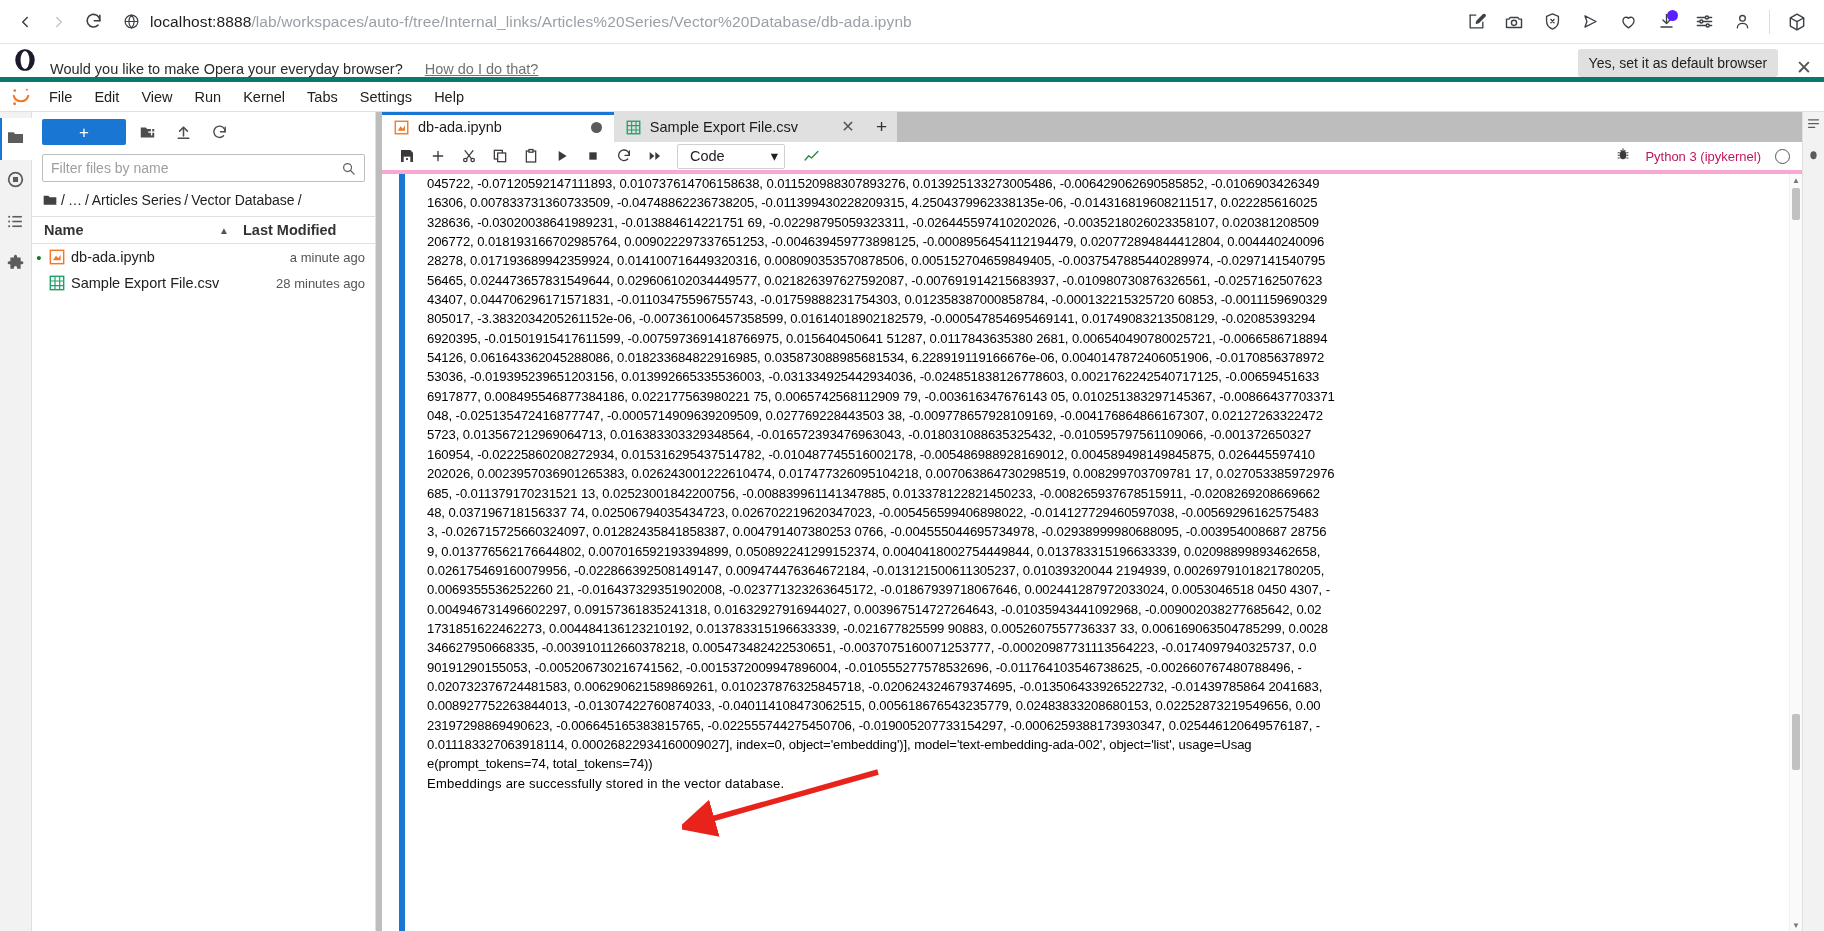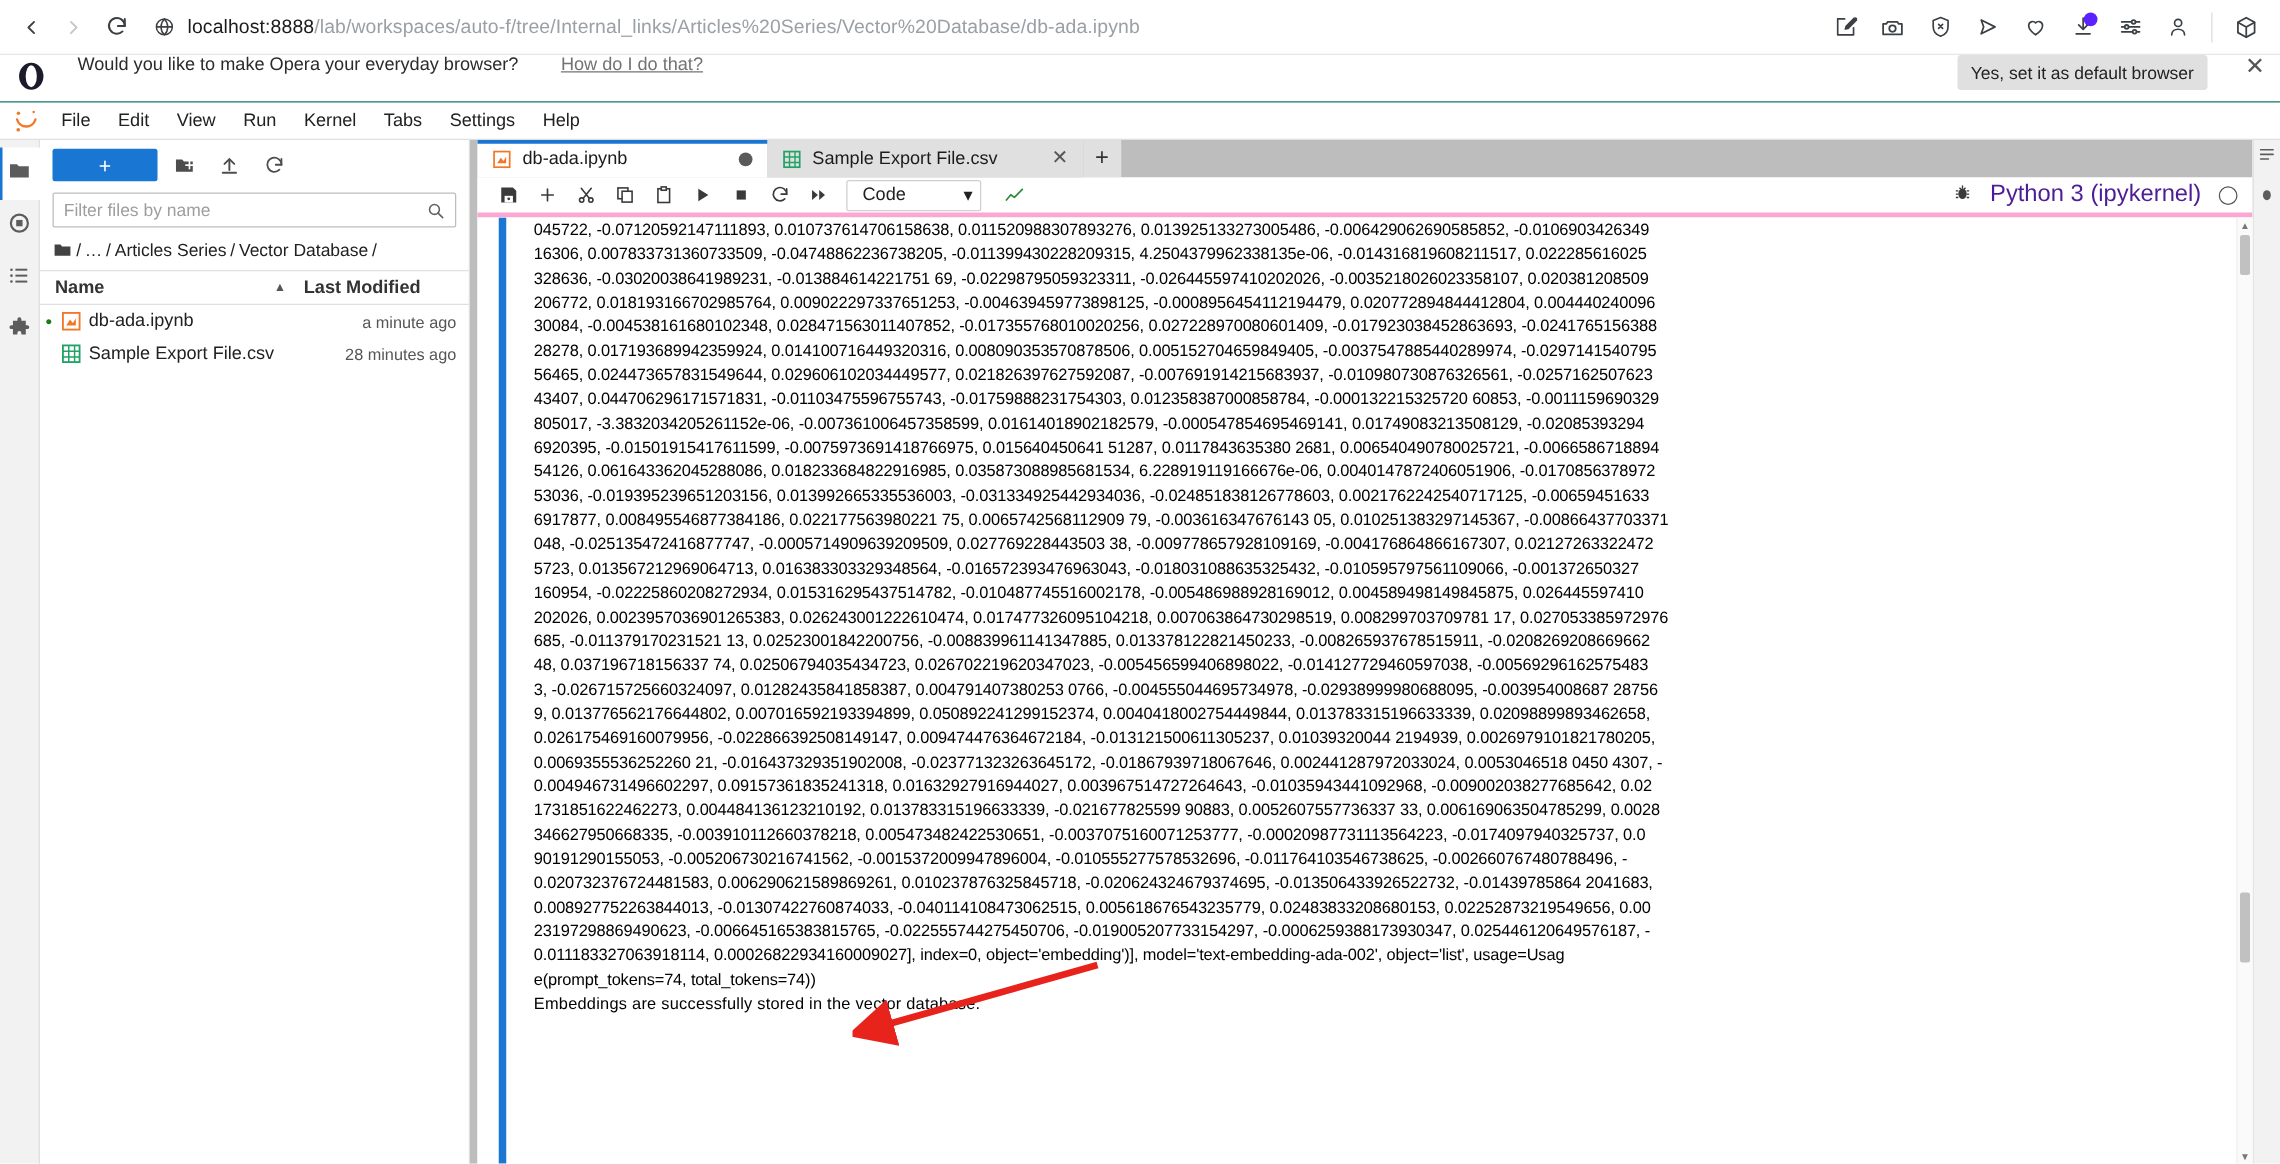--- a/index.html
+++ b/index.html
@@ -67,26 +67,25 @@
     background: #5b21ff;
   }
   .divider-v {
     width: 1px; height: 24px; background: #dcdcdc; margin: 0 8px;
   }
 
   
   .opera-bar {
     height: 38px;
     background: #ffffff;
-    border-bottom: 1px solid #0f766e;
-    display: flex;
-    align-items: flex-start;
+    border-bottom: 5px solid #0f766e;
+    display: flex;
+    align-items: flex-end;
     padding: 0 10px 0 8px;
     position: relative;
-    gap: 12px;
   }
   .opera-logo {
     width: 34px; height: 34px;
     display: flex; align-items: center; justify-content: center;
     flex: none;
   }
   .opera-logo svg { display: block; }
   .opera-msg {
     font-size: 14.5px;
     color: #2b2b2b;
@@ -345,21 +344,21 @@
     margin-left: 6px;
     gap: 18px;
   }
   .nb-tb-right {
     margin-left: auto;
     display: flex;
     align-items: center;
     gap: 14px;
     padding-right: 6px;
   }
-  .kernel-name { font-size: 19px; color: #4c1d95; }
+  .kernel-name { font-size: 13px; color: #be185d; }
   .kernel-idle {
     width: 15px; height: 15px;
     border: 1.6px solid #555;
     border-radius: 50%;
   }
 
   
   .nb-scroll {
     flex: 1;
     position: relative;
@@ -792,21 +791,20 @@
     </div>
 
     <div class="nb-scroll">
       <div class="nb-cell">
         <div class="cell-bar"></div>
         <div class="cell-output" id="output-area">
             <div class="out-line">045722, -0.07120592147111893, 0.010737614706158638, 0.011520988307893276, 0.013925133273005486, -0.006429062690585852, -0.0106903426349</div>
             <div class="out-line">16306, 0.007833731360733509, -0.04748862236738205, -0.011399430228209315, 4.2504379962338135e-06, -0.014316819608211517, 0.022285616025</div>
             <div class="out-line">328636, -0.03020038641989231, -0.013884614221751 69, -0.02298795059323311, -0.026445597410202026, -0.0035218026023358107, 0.020381208509</div>
             <div class="out-line">206772, 0.018193166702985764, 0.009022297337651253, -0.004639459773898125, -0.0008956454112194479, 0.020772894844412804, 0.004440240096</div>
-            <div class="out-line">30084, -0.004538161680102348, 0.028471563011407852, -0.017355768010020256, 0.027228970080601409, -0.017923038452863693, -0.0241765156388</div>
             <div class="out-line">28278, 0.017193689942359924, 0.014100716449320316, 0.008090353570878506, 0.005152704659849405, -0.0037547885440289974, -0.0297141540795</div>
             <div class="out-line">56465, 0.024473657831549644, 0.029606102034449577, 0.021826397627592087, -0.007691914215683937, -0.010980730876326561, -0.0257162507623</div>
             <div class="out-line">43407, 0.044706296171571831, -0.01103475596755743, -0.01759888231754303, 0.012358387000858784, -0.000132215325720 60853, -0.0011159690329</div>
             <div class="out-line">805017, -3.3832034205261152e-06, -0.007361006457358599, 0.01614018902182579, -0.000547854695469141, 0.01749083213508129, -0.02085393294</div>
             <div class="out-line">6920395, -0.01501915417611599, -0.0075973691418766975, 0.015640450641 51287, 0.0117843635380 2681, 0.006540490780025721, -0.0066586718894</div>
             <div class="out-line">54126, 0.061643362045288086, 0.018233684822916985, 0.035873088985681534, 6.228919119166676e-06, 0.0040147872406051906, -0.0170856378972</div>
             <div class="out-line">53036, -0.019395239651203156, 0.013992665335536003, -0.031334925442934036, -0.024851838126778603, 0.0021762242540717125, -0.00659451633</div>
             <div class="out-line">6917877, 0.008495546877384186, 0.022177563980221 75, 0.0065742568112909 79, -0.003616347676143 05, 0.010251383297145367, -0.00866437703371</div>
             <div class="out-line">048, -0.025135472416877747, -0.0005714909639209509, 0.027769228443503 38, -0.009778657928109169, -0.004176864866167307, 0.02127263322472</div>
             <div class="out-line">5723, 0.013567212969064713, 0.016383303329348564, -0.016572393476963043, -0.018031088635325432, -0.010595797561109066, -0.001372650327</div>

